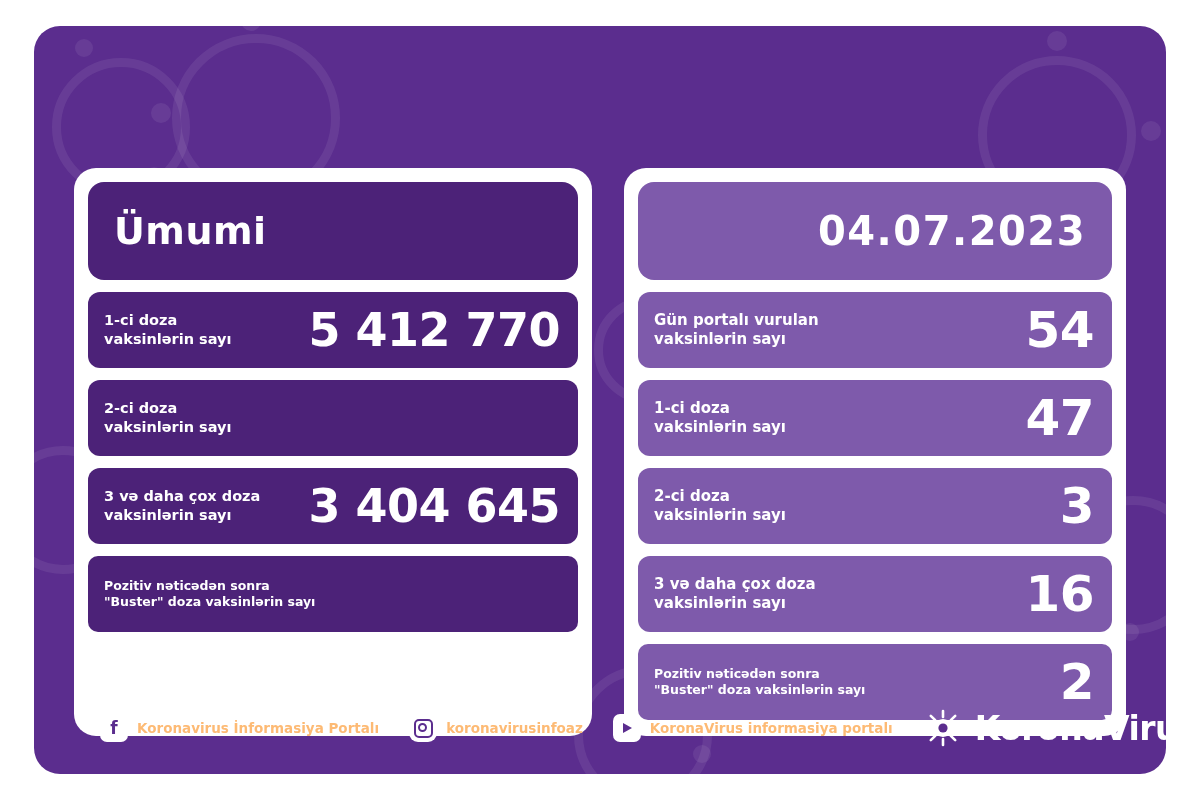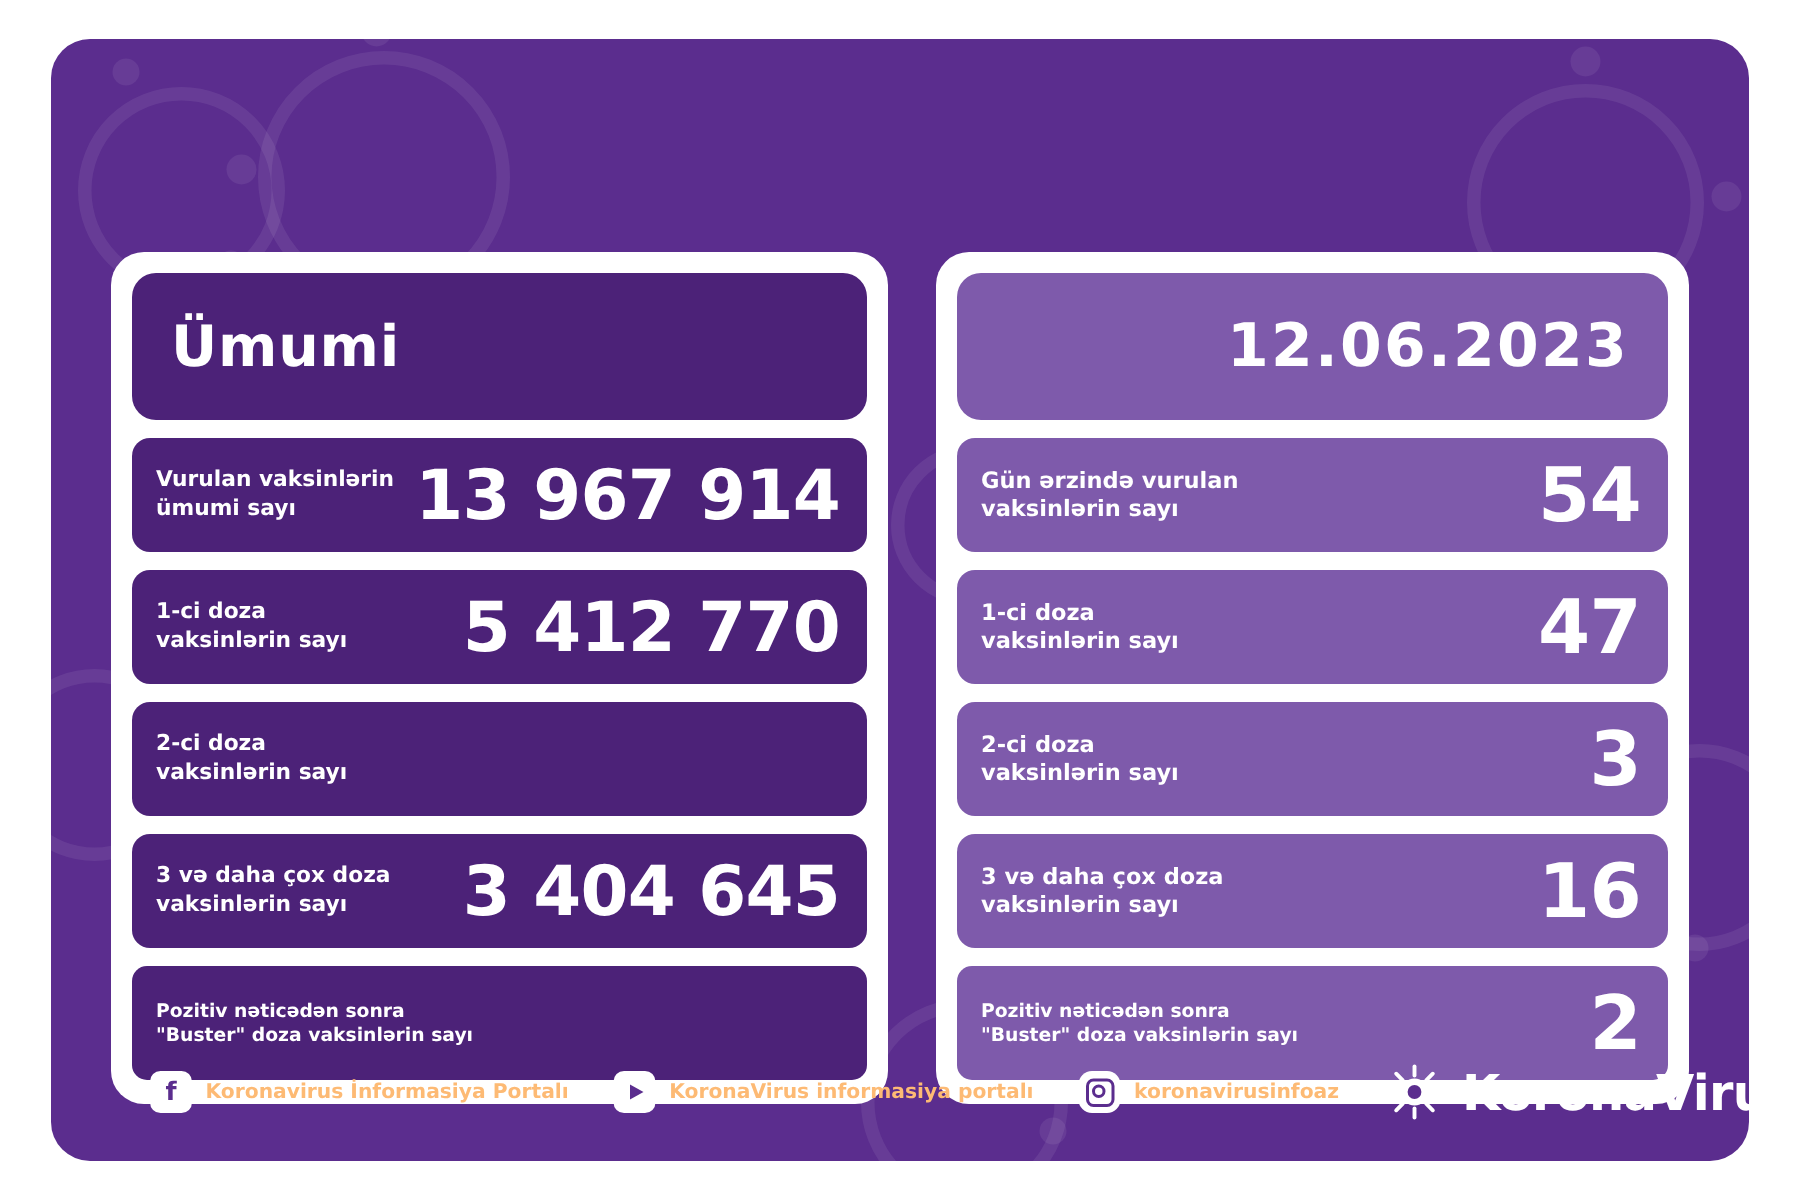--- a/index.html
+++ b/index.html
@@ -249,27 +249,20 @@
 
 
   <div class="columns">
 
     <div class="col col-left">
       <div class="col-head head-left">
         <span class="head-text">Ümumi</span>
       </div>
       <div class="rows">
 
-        <div class="row row-left">
-          <div class="row-label">
-            <div>Vurulan vaksinlərin</div>
-            <div>ümumi sayı</div>
-          </div>
-          <div class="row-value">13 967 914</div>
-        </div>
 
         <div class="row row-left">
           <div class="row-label">
             <div>1-ci doza</div>
             <div>vaksinlərin sayı</div>
           </div>
           <div class="row-value">5 412 770</div>
         </div>
 
         <div class="row row-left">
@@ -292,27 +285,27 @@
             <div>Pozitiv nəticədən sonra</div>
             <div>"Buster" doza vaksinlərin sayı</div>
           </div>
         </div>
 
       </div>
     </div>
 
     <div class="col col-right">
       <div class="col-head head-right">
-        <span class="head-text">12.06.2023</span>
+        <span class="head-text">04.07.2023</span>
       </div>
       <div class="rows">
 
         <div class="row row-right">
           <div class="row-label">
-            <div>Gün ərzində vurulan</div>
+            <div>Gün portalı vurulan</div>
             <div>vaksinlərin sayı</div>
           </div>
           <div class="row-value">54</div>
         </div>
 
         <div class="row row-right">
           <div class="row-label">
             <div>1-ci doza</div>
             <div>vaksinlərin sayı</div>
           </div>
@@ -349,31 +342,31 @@
   </div>
 
   <div class="footer">
 
     <div class="social">
       <div class="sicon">f</div>
       <div class="slabel">Koronavirus İnformasiya Portalı</div>
     </div>
 
     <div class="social">
+      <div class="sicon circle">
+          <span class="ig-box"></span>
+        </div>
+      <div class="slabel">koronavirusinfoaz</div>
+    </div>
+
+    <div class="social">
       <div class="sicon">
           <span class="yt-tri"></span>
         </div>
       <div class="slabel">KoronaVirus informasiya portalı</div>
-    </div>
-
-    <div class="social">
-      <div class="sicon circle">
-          <span class="ig-box"></span>
-        </div>
-      <div class="slabel">koronavirusinfoaz</div>
     </div>
 
     <div class="brand">
       <svg class="brand-mark" viewBox="0 0 40 40">
         <circle cx="20" cy="20" r="9" fill="#ffffff"></circle>
         <circle cx="20" cy="20" r="4.6" fill="#5b2d8e"></circle>
         <g stroke="#ffffff" stroke-width="2.6" stroke-linecap="round">
           <line x1="20" y1="9" x2="20" y2="3"></line>
           <line x1="20" y1="31" x2="20" y2="37"></line>
           <line x1="9" y1="20" x2="3" y2="20"></line>

